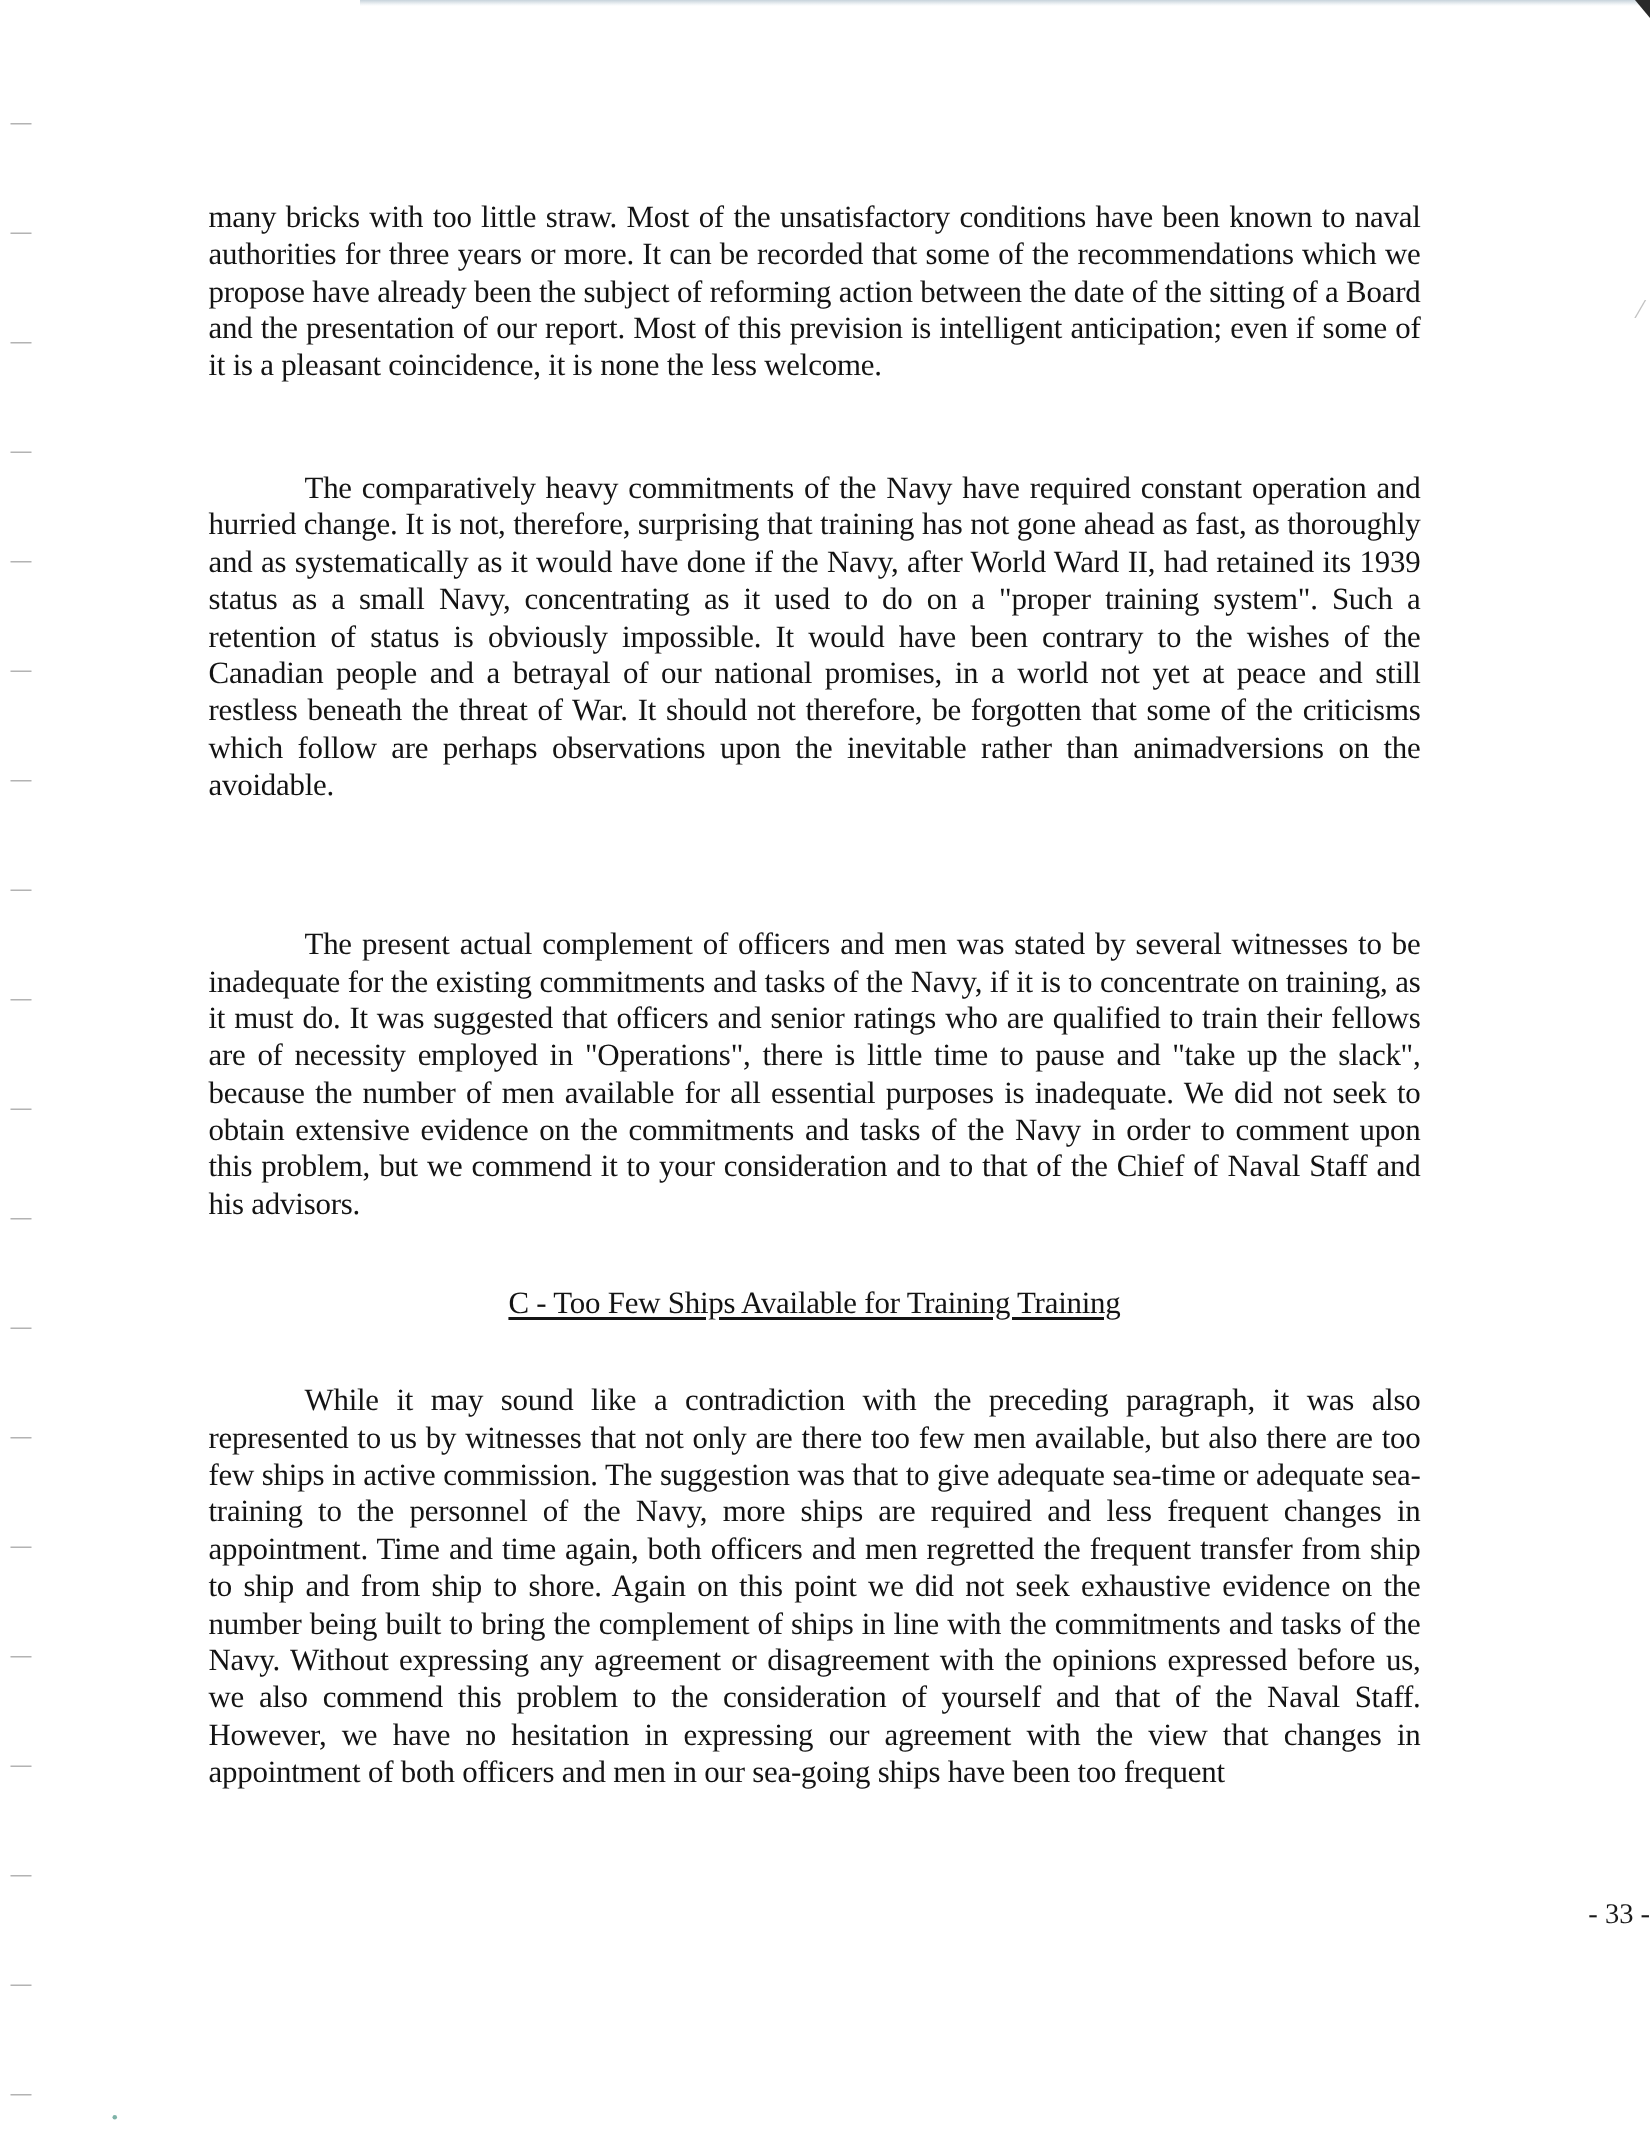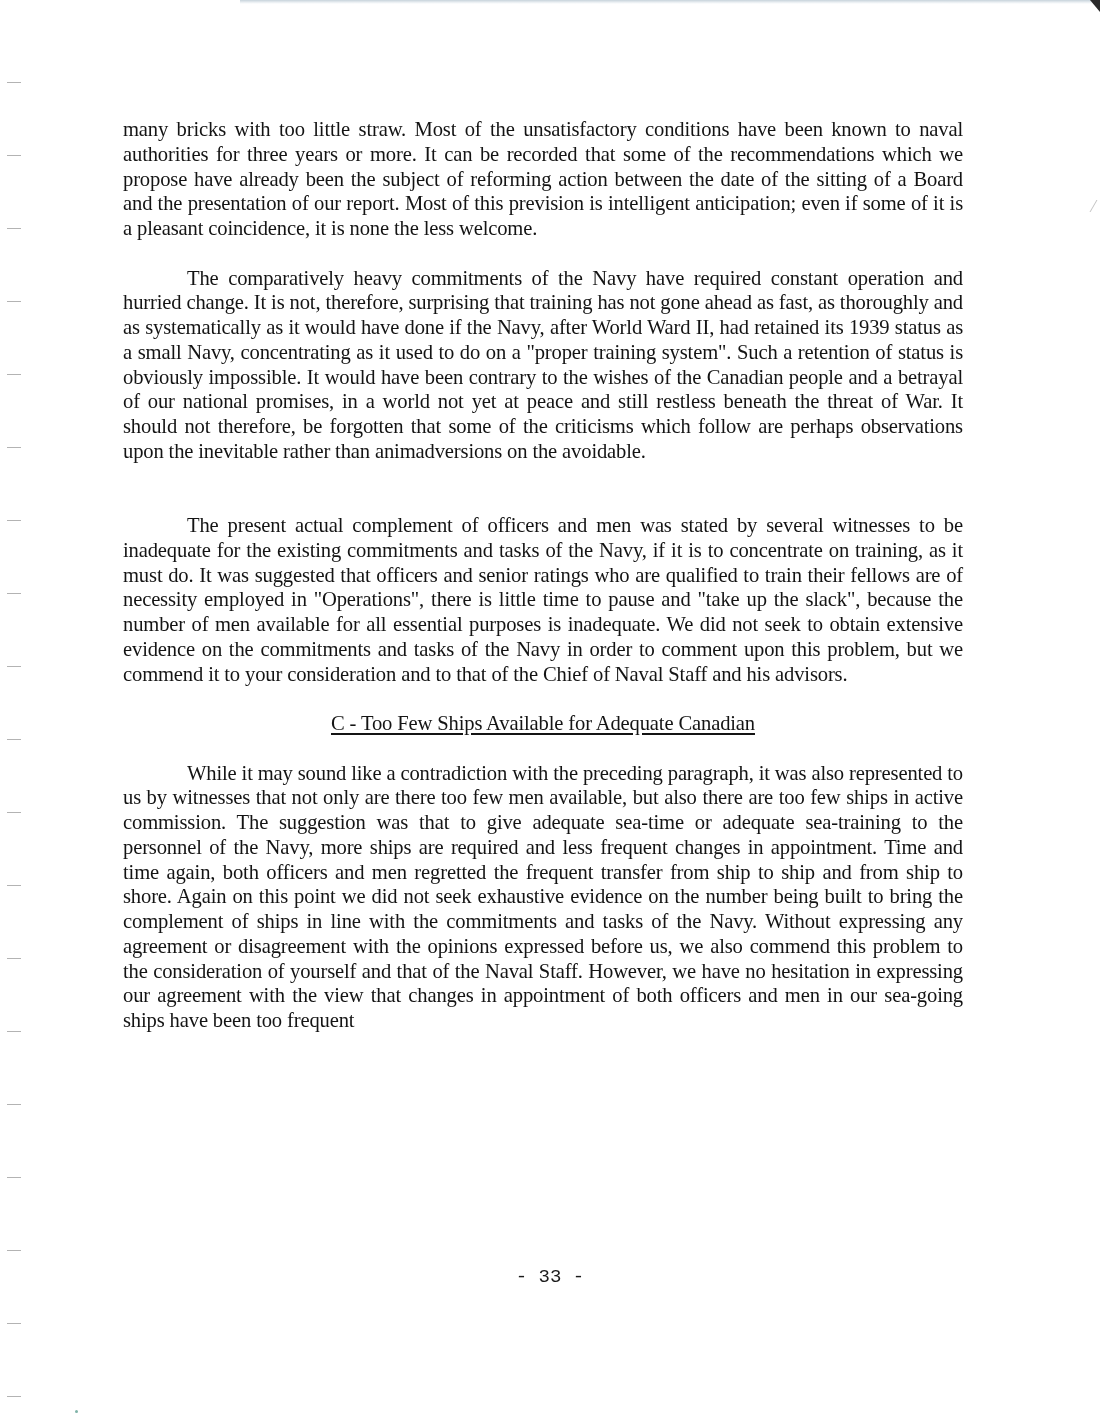--- a/index.html
+++ b/index.html
@@ -44,43 +44,43 @@
     .page {
       position: absolute;
       left: 123px;
       top: 117px;
       width: 840px;
       font-size: 20.6px;
       line-height: 24.75px;
       letter-spacing: -0.15px;
     }
     .para {
-      margin: 0;
+      margin: 16px;
       text-align: justify;
       text-align-last: left;
     }
     .para.indent {
       text-indent: 64px;
     }
     .gap {
       height: 24.75px;
     }
     .heading {
       text-align: center;
       text-decoration: underline;
       text-underline-offset: 3px;
       margin: 0;
     }
     .page-number {
       position: absolute;
       left: 0;
       width: 1100px;
       top: 1266px;
-      text-align: center;
-      font-family: Liberation Mono, monospace;
+      text-align: right;
+      font-family: Liberation Serif, serif;
       font-size: 19px;
       color: #1a1a1a;
     }
     .stray-mark {
       position: absolute;
       left: 1093px;
       top: 200px;
       width: 6px;
       height: 12px;
       border-left: 1px solid #9a9a9a;
@@ -133,19 +133,19 @@
   <p class="para indent">The comparatively heavy commitments of the Navy have required constant operation and hurried change.  It is not, therefore, surprising that training has not gone ahead as fast, as thoroughly and as systematically as it would have done if the Navy, after World Ward II, had retained its 1939 status as a small Navy, concentrating as it used to do on a "proper training system".  Such a retention of status is obviously impossible.  It would have been contrary to the wishes of the Canadian people and a betrayal of our national promises, in a world not yet at peace and still restless beneath the threat of War.  It should not therefore, be forgotten that some of the criticisms which follow are perhaps observations upon the inevitable rather than animadversions on the avoidable.</p>
   <div class="gap"></div>
 
   <section>
     <div class="gap"></div>
     <p class="para indent">The present actual complement of officers and men was stated by several witnesses to be inadequate for the existing commitments and tasks of the Navy, if it is to concentrate on training, as it must do.  It was suggested that officers and senior ratings who are qualified to train their fellows are of necessity employed in "Operations", there is little time to pause and "take up the slack", because the number of men available for all essential purposes is inadequate.  We did not seek to obtain extensive evidence on the commitments and tasks of the Navy in order to comment upon this problem, but we commend it to your consideration and to that of the Chief of Naval Staff and his advisors.</p>
   </section>
   <div class="gap"></div>
 
   <section>
-    <h2 class="heading" style="font-size:inherit;font-weight:normal;">C - Too Few Ships Available for Adequate Canadian</h2>
+    <h2 class="heading" style="font-size:inherit;font-weight:normal;">C - Too Few Ships Available for Training Training</h2>
     <div class="gap"></div>
     <p class="para indent">While it may sound like a contradiction with the preceding paragraph, it was also represented to us by witnesses that not only are there too few men available, but also there are too few ships in active commission.  The suggestion was that to give adequate sea-time or adequate sea-training to the personnel of the Navy, more ships are required and less frequent changes in appointment.  Time and time again, both officers and men regretted the frequent transfer from ship to ship and from ship to shore.  Again on this point we did not seek exhaustive evidence on the number being built to bring the complement of ships in line with the commitments and tasks of the Navy.  Without expressing any agreement or disagreement with the opinions expressed before us, we also commend this problem to the consideration of yourself and that of the Naval Staff. However, we have no hesitation in expressing our agreement with the view that changes in appointment of both officers and men in our sea-going ships have been too frequent</p>
   </section>
 </main>
 
 <div class="page-number">- 33 -</div>
 
 </body></html>

